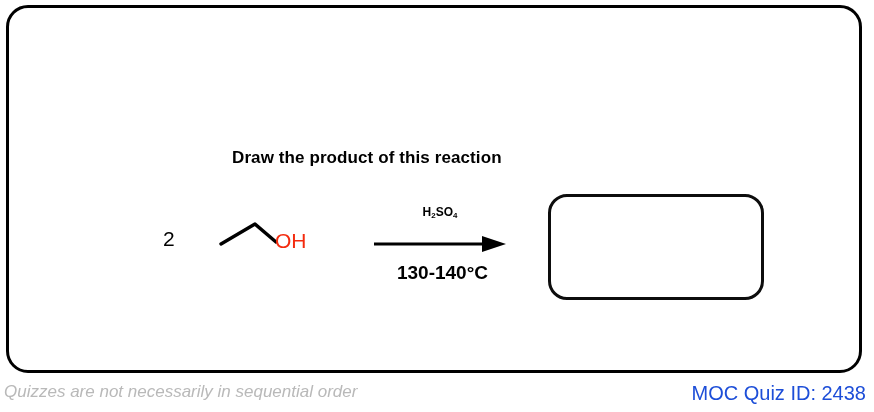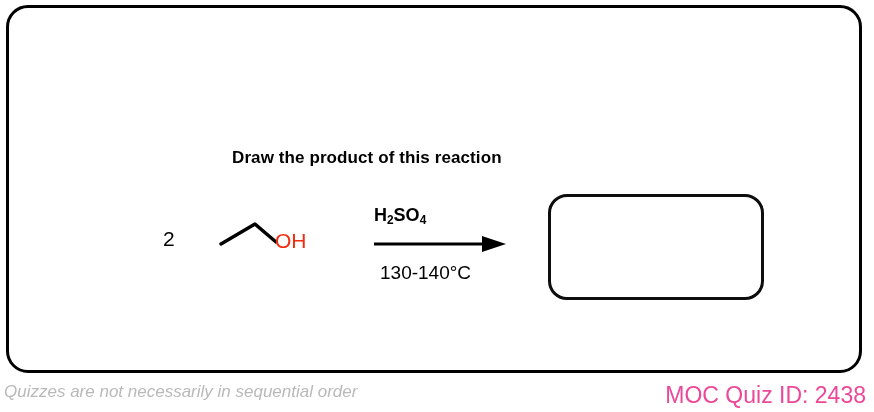--- a/index.html
+++ b/index.html
@@ -82,22 +82,22 @@
     line-height: 1;
     letter-spacing: -0.2px;
   }
 
   
   #reagent-above {
     position: absolute;
     left: 374px;
     top: 205px;
     width: 132px;
-    text-align: left;
-    font-size: 18px;
+    text-align: center;
+    font-size: 12px;
     font-weight: bold;
     color: #000000;
     white-space: nowrap;
   }
   #reagent-above sub {
     font-size: 0.66em;
     vertical-align: baseline;
     position: relative;
     bottom: -0.28em;
   }
@@ -105,26 +105,26 @@
   #reaction-arrow {
     position: absolute;
     left: 372px;
     top: 234px;
     width: 138px;
     height: 20px;
   }
 
   #conditions-below {
     position: absolute;
-    left: 380px;
+    left: 348px;
     top: 262px;
     width: 140px;
-    text-align: left;
+    text-align: right;
     font-size: 19px;
-    font-weight: normal;
+    font-weight: bold;
     color: #000000;
     white-space: nowrap;
   }
 
   
   #answer-box {
     position: absolute;
     left: 548px;
     top: 194px;
     width: 216px;
@@ -150,22 +150,22 @@
     font-size: 17px;
     font-style: italic;
     color: #b9b9b9;
     white-space: nowrap;
     text-align: right;
   }
   #footer-quiz-id {
     position: absolute;
     right: 8px;
     top: 0;
-    font-size: 23px;
-    color: #ec4899;
+    font-size: 20px;
+    color: #1d4ed8;
     white-space: nowrap;
   }
 </style>
 </head>
 <body>
 
 <div id="screen">
 
   <div id="quiz-card"></div>
 

